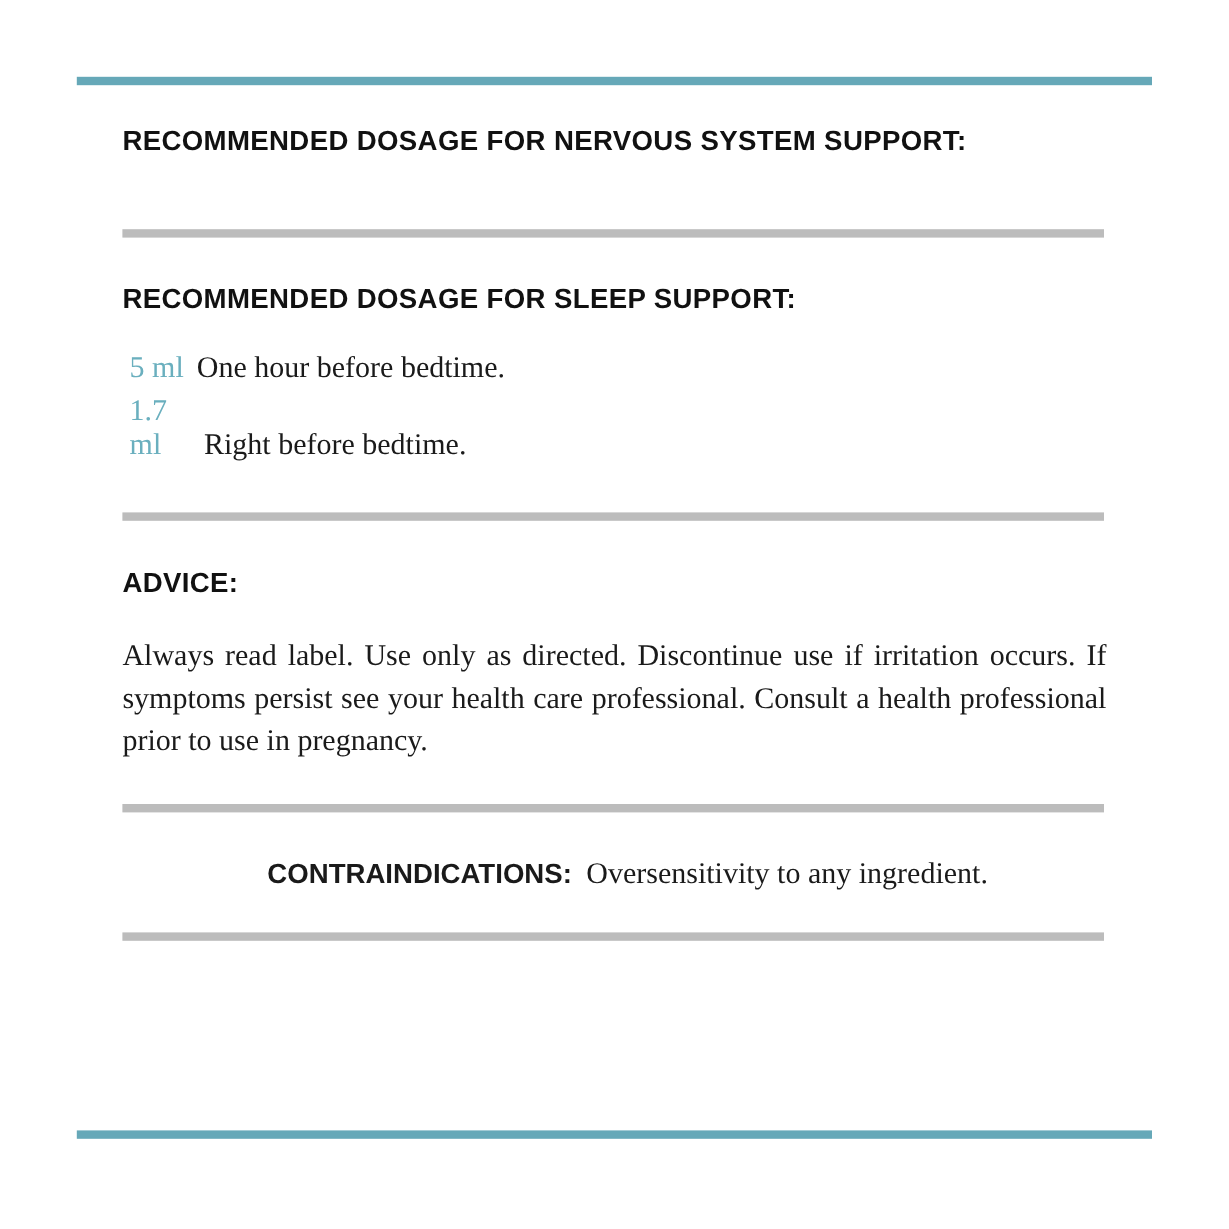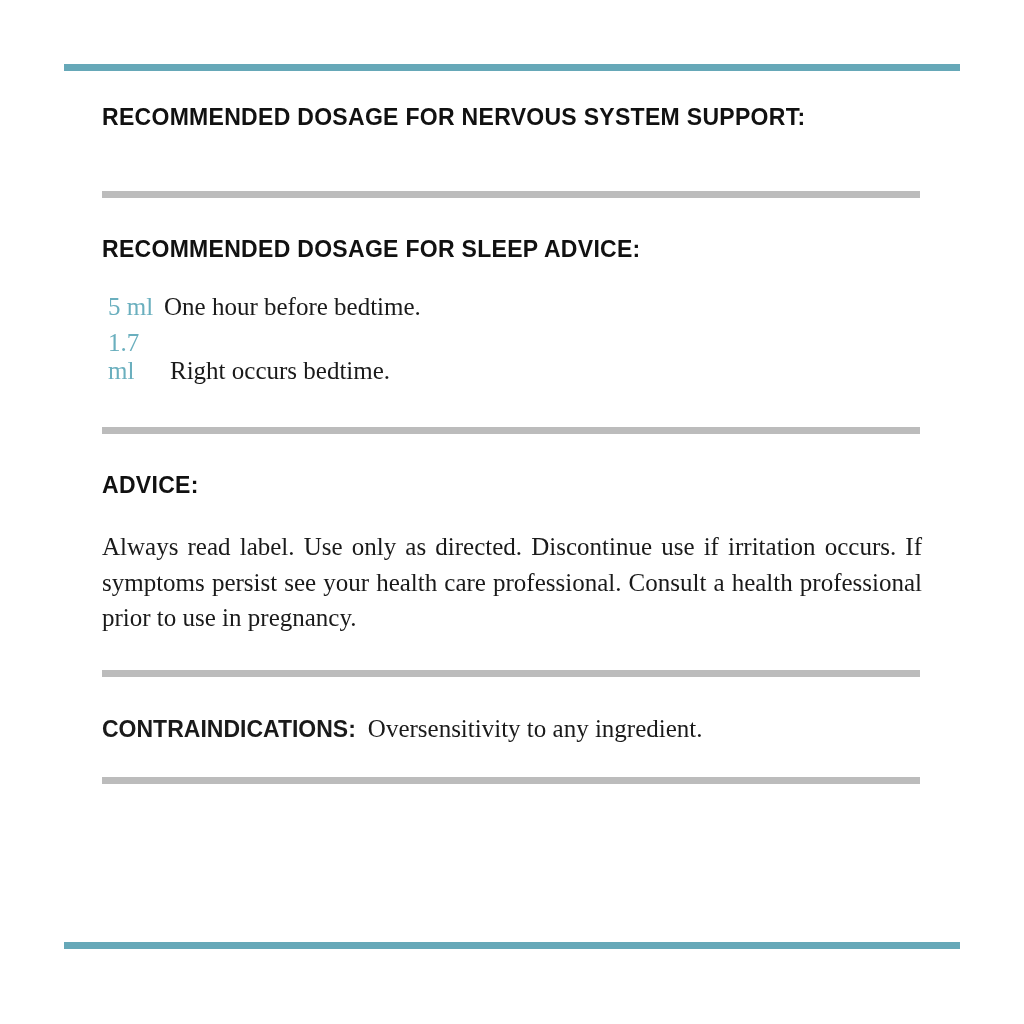--- a/index.html
+++ b/index.html
@@ -92,20 +92,21 @@
     text-align: justify;
     text-justify: inter-word;
     width: 820px;
     margin: 0;
   }
   .contra-line {
     font-family: "Liberation Sans", sans-serif;
     font-size: 23px;
     font-weight: bold;
     margin: 0;
+    text-align: center;
   }
   .contra-line .contra-body {
     font-family: "Liberation Serif", serif;
     font-weight: normal;
     font-size: 25px;
     padding-left: 12px;
   }
   .warning {
     font-family: "Liberation Sans", sans-serif;
     font-weight: bold;
@@ -129,23 +130,23 @@
 
     <div class="block-nervous">
       <p class="section-title">RECOMMENDED DOSAGE FOR NERVOUS SYSTEM SUPPORT:</p>
     </div>
 
     <div class="gap-a"></div>
     <div class="divider"></div>
     <div class="gap-b"></div>
 
     <div class="block-sleep">
-      <p class="section-title">RECOMMENDED DOSAGE FOR SLEEP ADVICE:</p>
+      <p class="section-title">RECOMMENDED DOSAGE FOR SLEEP SUPPORT:</p>
       <p class="sleep-row"><span class="amount amt-5">5 ml</span><span>One hour before bedtime.</span></p>
-      <p class="sleep-row"><span class="amount amt-25">1.7 ml</span><span>Right occurs bedtime.</span></p>
+      <p class="sleep-row"><span class="amount amt-25">1.7 ml</span><span>Right before bedtime.</span></p>
     </div>
 
     <div class="gap-a"></div>
     <div class="divider"></div>
     <div class="gap-b"></div>
 
     <div class="block-advice">
       <p class="section-title">ADVICE:</p>
       <p class="advice-text">Always read label. Use only as directed. Discontinue use if irritation occurs. If symptoms persist see your health care professional. Consult a health professional prior to use in pregnancy.</p>
     </div>

